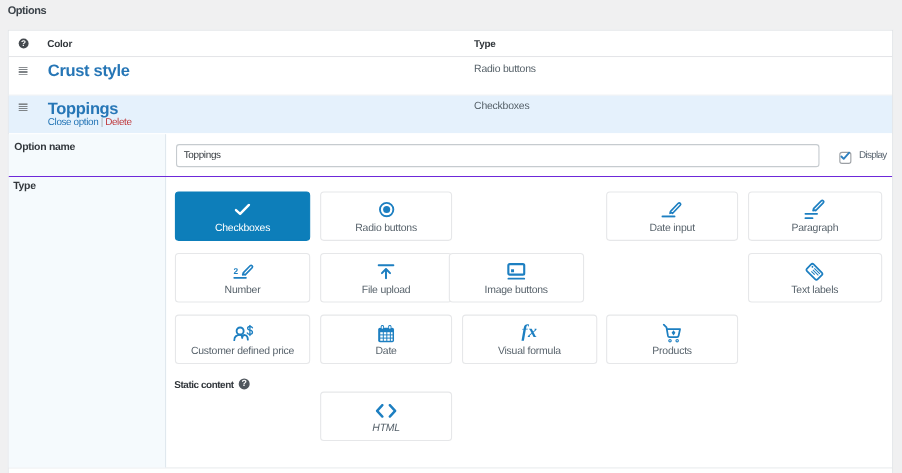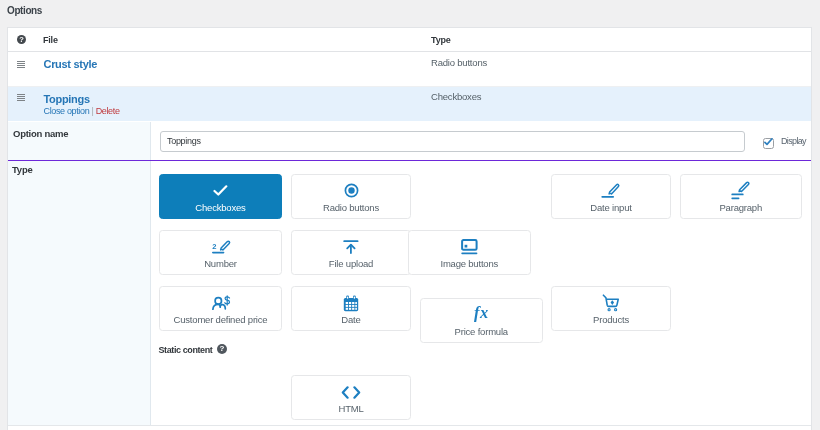--- a/index.html
+++ b/index.html
@@ -7,21 +7,21 @@
   .abs{position:absolute;}
   #title{left:7px;top:5px;font-size:10px;font-weight:bold;letter-spacing:-0.4px;color:#3c434a;}
   #table{left:7px;top:27px;width:803px;height:500px;background:#fff;border:1px solid #e2e4e7;}
   .hdr{left:0;top:0;width:803px;height:23px;border-bottom:1px solid #e1e3e6;background:#fff;}
   .qicon{left:9px;top:7px;width:9px;height:9px;border-radius:50%;background:#44494e;color:#fff;font-size:7.5px;font-weight:bold;text-align:center;line-height:9.5px;}
   .hname{left:35px;top:8px;font-size:9px;font-weight:bold;letter-spacing:-0.2px;color:#32373c;line-height:9px;}
   .htype{left:423px;top:8px;font-size:9px;font-weight:bold;letter-spacing:-0.2px;color:#32373c;line-height:9px;}
   .row1{left:0;top:24px;width:803px;height:34px;border-bottom:1px solid #eef0f2;background:#fff;}
   .row2{left:0;top:59px;width:803px;height:34px;background:#e5f1fc;}
   .ham{left:8.5px;width:8px;height:7px;background:repeating-linear-gradient(to bottom,#7e8387 0,#7e8387 1px,transparent 1px,transparent 2px);}
-  .lnk{font-size:11px;font-weight:bold;letter-spacing:-0.3px;color:#2676b6;line-height:9px;}
+  .lnk{font-size:15px;font-weight:bold;letter-spacing:-0.3px;color:#2676b6;line-height:9px;}
   .val{font-size:9.5px;letter-spacing:-0.2px;color:#556068;line-height:9px;}
   .acts{font-size:9px;letter-spacing:-0.35px;color:#2676b6;line-height:9px;}
   .sep{color:#a7aaad;}
   .del{color:#bf3a3d;}
   .rowON{left:0;top:94px;width:803px;height:38px;border-bottom:1px solid #6d28d9;background:#fff;}
   .lcell{left:0;top:0;width:142px;height:100%;background:#f5fafd;border-right:1px solid #e0e8ee;}
   .flabel{font-size:9.5px;font-weight:bold;letter-spacing:-0.25px;color:#32373c;line-height:10px;}
   .inp{left:152px;top:9px;width:577px;height:19px;border:1px solid #c6cbcf;border-radius:3px;background:#fff;font-size:9px;letter-spacing:-0.3px;color:#32373c;line-height:19px;padding-left:6px;}
   .cb{left:754.5px;top:15.5px;width:9px;height:9px;border:1.2px solid #9b9fa4;border-radius:2.5px;background:#fff;}
   .cbl{left:773px;top:14px;font-size:9px;letter-spacing:-0.65px;color:#5a6570;}
@@ -35,21 +35,21 @@
   .q2{position:absolute;width:10px;height:10px;border-radius:50%;background:#50575e;color:#fff;font-size:8px;font-weight:bold;letter-spacing:0;text-align:center;line-height:10.5px;}
   .rowB{left:0;top:398px;width:803px;height:80px;background:#fff;}
   .ib{fill:none;stroke:#1d7fc1;stroke-linecap:round;stroke-linejoin:round;}
 </style>
 </head>
 <body>
 <div class="abs" id="title">Options</div>
 <div class="abs" id="table">
   <div class="abs hdr">
     <div class="abs qicon">?</div>
-    <div class="abs hname">File</div>
+    <div class="abs hname">Color</div>
     <div class="abs htype">Type</div>
   </div>
   <div class="abs row1">
     <div class="abs ham" style="top:8.5px;"></div>
     <div class="abs lnk" style="left:35.5px;top:7.5px;">Crust style</div>
     <div class="abs val" style="left:423px;top:5.5px;">Radio buttons</div>
   </div>
   <div class="abs row2">
     <div class="abs ham" style="top:7px;"></div>
     <div class="abs lnk" style="left:35.5px;top:7.5px;">Toppings</div>
@@ -121,20 +121,34 @@
         </svg>
       <div class="tl">File upload</div>
     </div>
     <div class="tile" style="left:400px;top:69px;width:120.5px;">
       <svg style="left:52px;top:8px;" width="17" height="16" viewBox="0 0 17 16">
           <rect class="ib" x="1.1" y="1.1" width="14.5" height="9.6" rx="1.3" stroke-width="2"></rect>
           <rect x="3.6" y="5.8" width="2.7" height="2.7" fill="#1d7fc1"></rect>
           <path class="ib" d="M1.2 14.3 H15.5" stroke-width="1.8"></path>
         </svg>
       <div class="tl">Image buttons</div>
+    </div>
+    <div class="tile" style="left:672px;top:69px;width:119.5px;">
+      <svg style="left:51px;top:7px;" width="17" height="18" viewBox="0 0 17 18">
+          <g transform="rotate(45 8.5 9)">
+            <rect class="ib" x="1.6" y="4.9" width="13.8" height="8.6" rx="1.7" stroke-width="1.6"></rect>
+            <circle cx="4" cy="7.2" r="0.85" fill="#1d7fc1"></circle>
+            <g stroke="#1d7fc1" stroke-width="0.9">
+              <path d="M6.2 7 H13.3"></path>
+              <path d="M6.2 8.9 H13.3"></path>
+              <path d="M6.2 10.8 H10.5"></path>
+            </g>
+          </g>
+        </svg>
+      <div class="tl">Text labels</div>
     </div>
 
     <div class="tile" style="left:151px;top:125px;">
       <svg style="left:52px;top:8px;" width="20" height="15" viewBox="0 0 20 15">
           <g class="ib" stroke-width="1.7">
             <circle cx="6.3" cy="5.9" r="3.2"></circle>
             <path d="M0.9 14.4 C1.1 10.6 3.2 9.4 6.3 9.4 C8.1 9.4 8.2 10.6 8.2 12.2 M8.2 12.2 C8.2 10.6 8.9 9.5 10.6 9.6 C12.6 9.9 13.3 11.3 13.3 13.8"></path>
           </g>
           <g class="ib" stroke-width="1.2">
             <path d="M15.2 0.9 V10.1"></path>
@@ -162,41 +176,41 @@
             <rect x="9.1" y="9.9" width="2.3" height="2"></rect>
             <rect x="12.3" y="9.9" width="1.6" height="2"></rect>
       <rect x="2.7" y="12.8" width="2.3" height="2"></rect>
             <rect x="5.9" y="12.8" width="2.3" height="2"></rect>
             <rect x="9.1" y="12.8" width="2.3" height="2"></rect>
             <rect x="12.3" y="12.8" width="1.6" height="2"></rect>
           </g>
         </svg>
       <div class="tl">Date</div>
     </div>
-    <div class="tile" style="left:412px;top:125px;width:120.5px;margin-top:12px;">
+    <div class="tile" style="left:412px;top:125px;width:120.5px;">
       <div class="ict" style="left:53px;top:5px;width:20px;height:17px;font-family:'Liberation Serif',serif;font-style:italic;font-weight:bold;font-size:16.5px;letter-spacing:0.4px;color:#1d7fc1;line-height:17px;">fx</div>
-      <div class="tl">Price formula</div>
+      <div class="tl">Visual formula</div>
     </div>
     <div class="tile" style="left:543px;top:125px;width:118px;">
       <svg style="left:50px;top:7px;" width="18" height="18" viewBox="0 0 18 18">
           <g class="ib" stroke-width="1.6">
             <path d="M1.4 1.2 L3.9 3.7 L5.2 11.2 a1.5 1.5 0 0 0 1.5 1.2 h6.7 a1.5 1.5 0 0 0 1.5 -1.2 L16.2 5.3 H4.2"></path>
           </g>
           <path d="M10.3 6.3 l1.75 2.3 -1.75 2.3 -1.75 -2.3Z" fill="#1d7fc1"></path>
           <circle cx="7.1" cy="15.7" r="1.6" fill="#1d7fc1"></circle>
           <circle cx="13.6" cy="15.7" r="1.6" fill="#1d7fc1"></circle>
           <circle cx="7.1" cy="15.7" r="0.55" fill="#fff"></circle>
           <circle cx="13.6" cy="15.7" r="0.55" fill="#fff"></circle>
         </svg>
       <div class="tl">Products</div>
     </div>
     <div class="abs static" style="left:150.5px;top:184.5px;">Static content</div>
     <div class="q2" style="left:209px;top:183px;">?</div>
 
-    <div class="tile" style="left:283px;top:214px;width:118px;">
+    <div class="tile" style="left:283px;top:195px;width:118px;font-style:italic;">
       <svg style="left:49px;top:10px;" width="20" height="13" viewBox="0 0 20 13">
           <g class="ib" stroke-width="2.2">
             <path d="M6.6 1.3 L1.8 6.5 L6.6 11.7"></path>
             <path d="M13.4 1.3 L18.2 6.5 L13.4 11.7"></path>
           </g>
         </svg>
       <div class="tl">HTML</div>
     </div>
   </div>
   <div class="abs rowB"></div>

